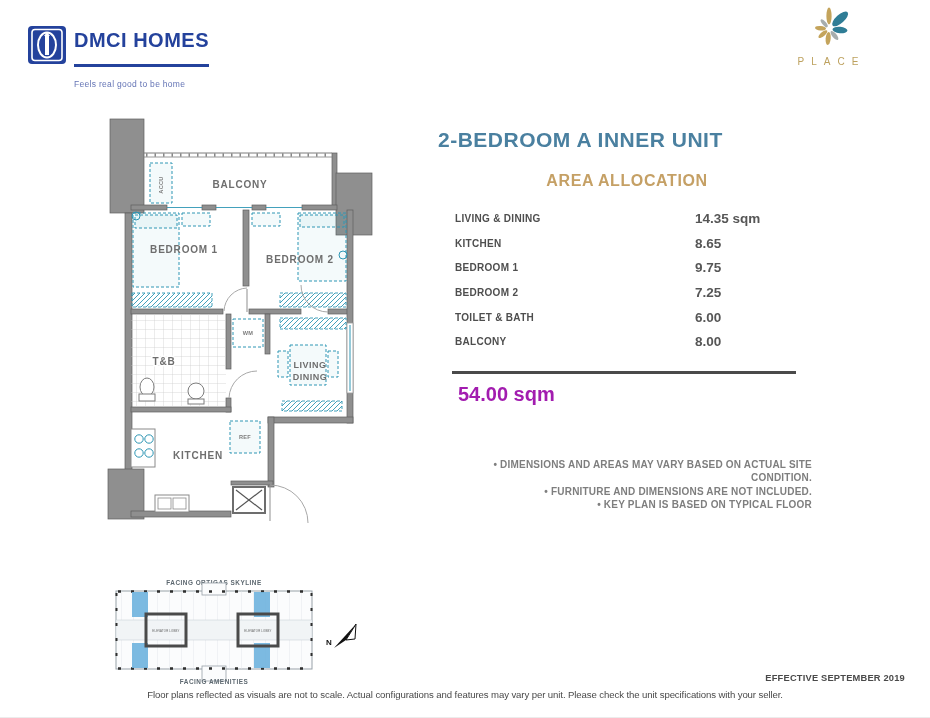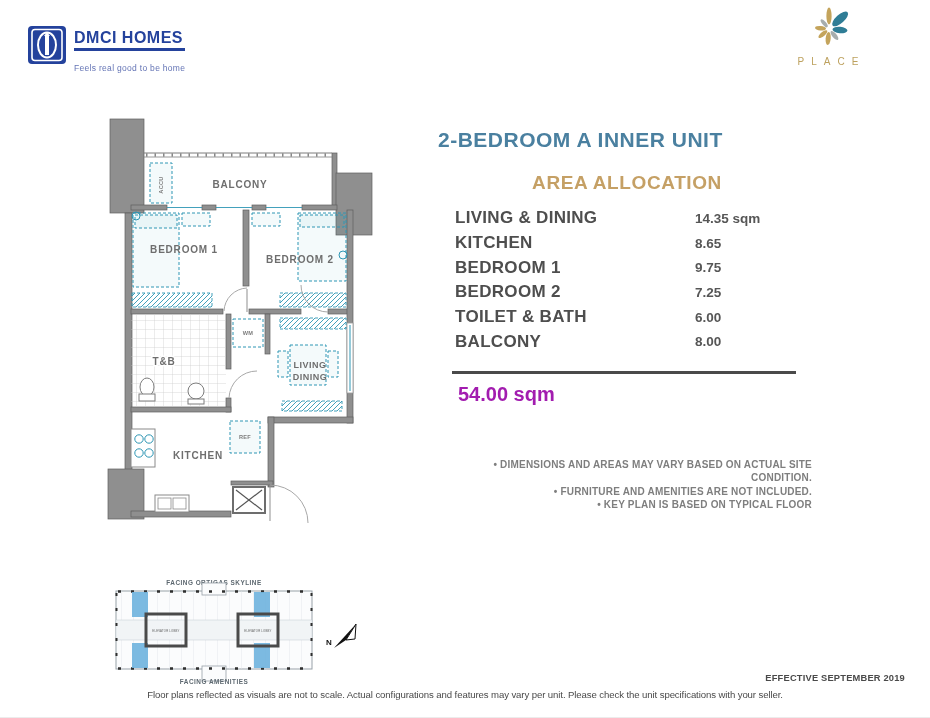--- a/index.html
+++ b/index.html
@@ -7,44 +7,44 @@
   .page {
     position:relative; width:930px; height:718px; background:#ffffff;
     font-family:"Liberation Sans", sans-serif; overflow:hidden;
     border-bottom:1px solid #ececec;
   }
   
   .dmci-logo { position:absolute; left:28px; top:26px; display:flex; align-items:flex-start; }
   .dmci-emblem { width:38px; height:38px; }
   .dmci-textcol { margin-left:8px; padding-top:4px; }
   .dmci-name {
-    font-size:16px; font-weight:bold; color:#24429c; letter-spacing:.5px;
-    border-bottom:3px solid #24429c; line-height:1.0; padding-bottom:2px;
+    font-size:20px; font-weight:bold; color:#24429c; letter-spacing:.5px;
+    border-bottom:3px solid #24429c; line-height:1.0; padding-bottom:14px;
   }
   .dmci-tagline { font-size:8.5px; color:#6474b5; margin-top:12px; letter-spacing:.3px; }
 
   .allegra-logo { position:absolute; right:22px; top:2px; width:160px; text-align:center; }
   .allegra-icon { display:block; margin:0 auto; }
   .allegra-words { font-size:26px; letter-spacing:.5px; line-height:1; margin-top:-6px; white-space:nowrap; }
   .allegra-w1 { color:#bda15e; }
   .allegra-w2 { color:#8e9396; }
   .allegra-sub { font-size:10px; letter-spacing:7px; color:#bda15e; margin-top:4px; padding-left:7px; }
 
   
   .unit-title {
     position:absolute; left:438px; top:128px; width:378px; text-align:left;
     font-size:21px; font-weight:bold; color:#4a80a0; letter-spacing:.5px;
   }
   .section-title {
     position:absolute; left:438px; top:172px; width:378px; text-align:center;
-    font-size:19px; font-weight:bold; color:#c5a065; letter-spacing:.6px;
+    font-size:16px; font-weight:bold; color:#c5a065; letter-spacing:.6px;
   }
   .area-table { position:absolute; left:455px; top:206px; width:345px; }
   .area-row { display:flex; height:24.7px; align-items:center; }
-  .area-label { flex:1; font-size:17px; font-weight:bold; color:#4e4e4e; letter-spacing:.3px; }
+  .area-label { flex:1; font-size:10px; font-weight:bold; color:#4e4e4e; letter-spacing:.3px; }
   .area-value { width:105px; font-size:13.5px; font-weight:bold; color:#565656; }
   .gross-divider { position:absolute; left:452px; top:371px; width:344px; height:2.5px; background:#4a4a4a; }
   .gross-row { position:absolute; left:458px; top:383px; width:340px; display:flex; }
   .gross-label { flex:1; font-size:14px; font-weight:bold; color:#c5a065; letter-spacing:.3px; }
   .gross-value { width:102px; font-size:20px; font-weight:bold; color:#a21caf; }
   .notes { position:absolute; left:452px; top:458px; width:360px; }
   .note-line { font-size:10px; font-weight:bold; color:#7e7e7e; line-height:13.4px; letter-spacing:.2px;text-align:right; }
 
   
   .effective { position:absolute; right:25px; top:673px; font-size:9.3px; font-weight:bold; color:#4a4a4a; letter-spacing:.2px; }
@@ -142,21 +142,21 @@
     </div>
   </div>
 
   <div class="gross-divider"></div>
   <div class="gross-row">
     <div class="gross-value">54.00 sqm</div>
   </div>
 
   <div class="notes">
     <div class="note-line">• DIMENSIONS AND AREAS MAY VARY BASED ON ACTUAL SITE CONDITION.</div>
-    <div class="note-line">• FURNITURE AND AMENITIES ARE NOT INCLUDED.</div>
+    <div class="note-line">• FURNITURE AND DIMENSIONS ARE NOT INCLUDED.</div>
     <div class="note-line">• KEY PLAN IS BASED ON TYPICAL FLOOR</div>
   </div>
 
   <svg class="floorplan-svg" width="280" height="425" viewBox="0 0 280 425">
     <defs>
       <pattern id="tiles" width="9" height="9" patternUnits="userSpaceOnUse">
         <path d="M9 0 H0 V9" fill="none" stroke="#c9c9c9" stroke-width="0.7"></path>
       </pattern>
       <pattern id="hatchT" width="5" height="5" patternUnits="userSpaceOnUse">
         <path d="M0 5 L5 0" stroke="#2e96b4" stroke-width="0.9" fill="none"></path>

